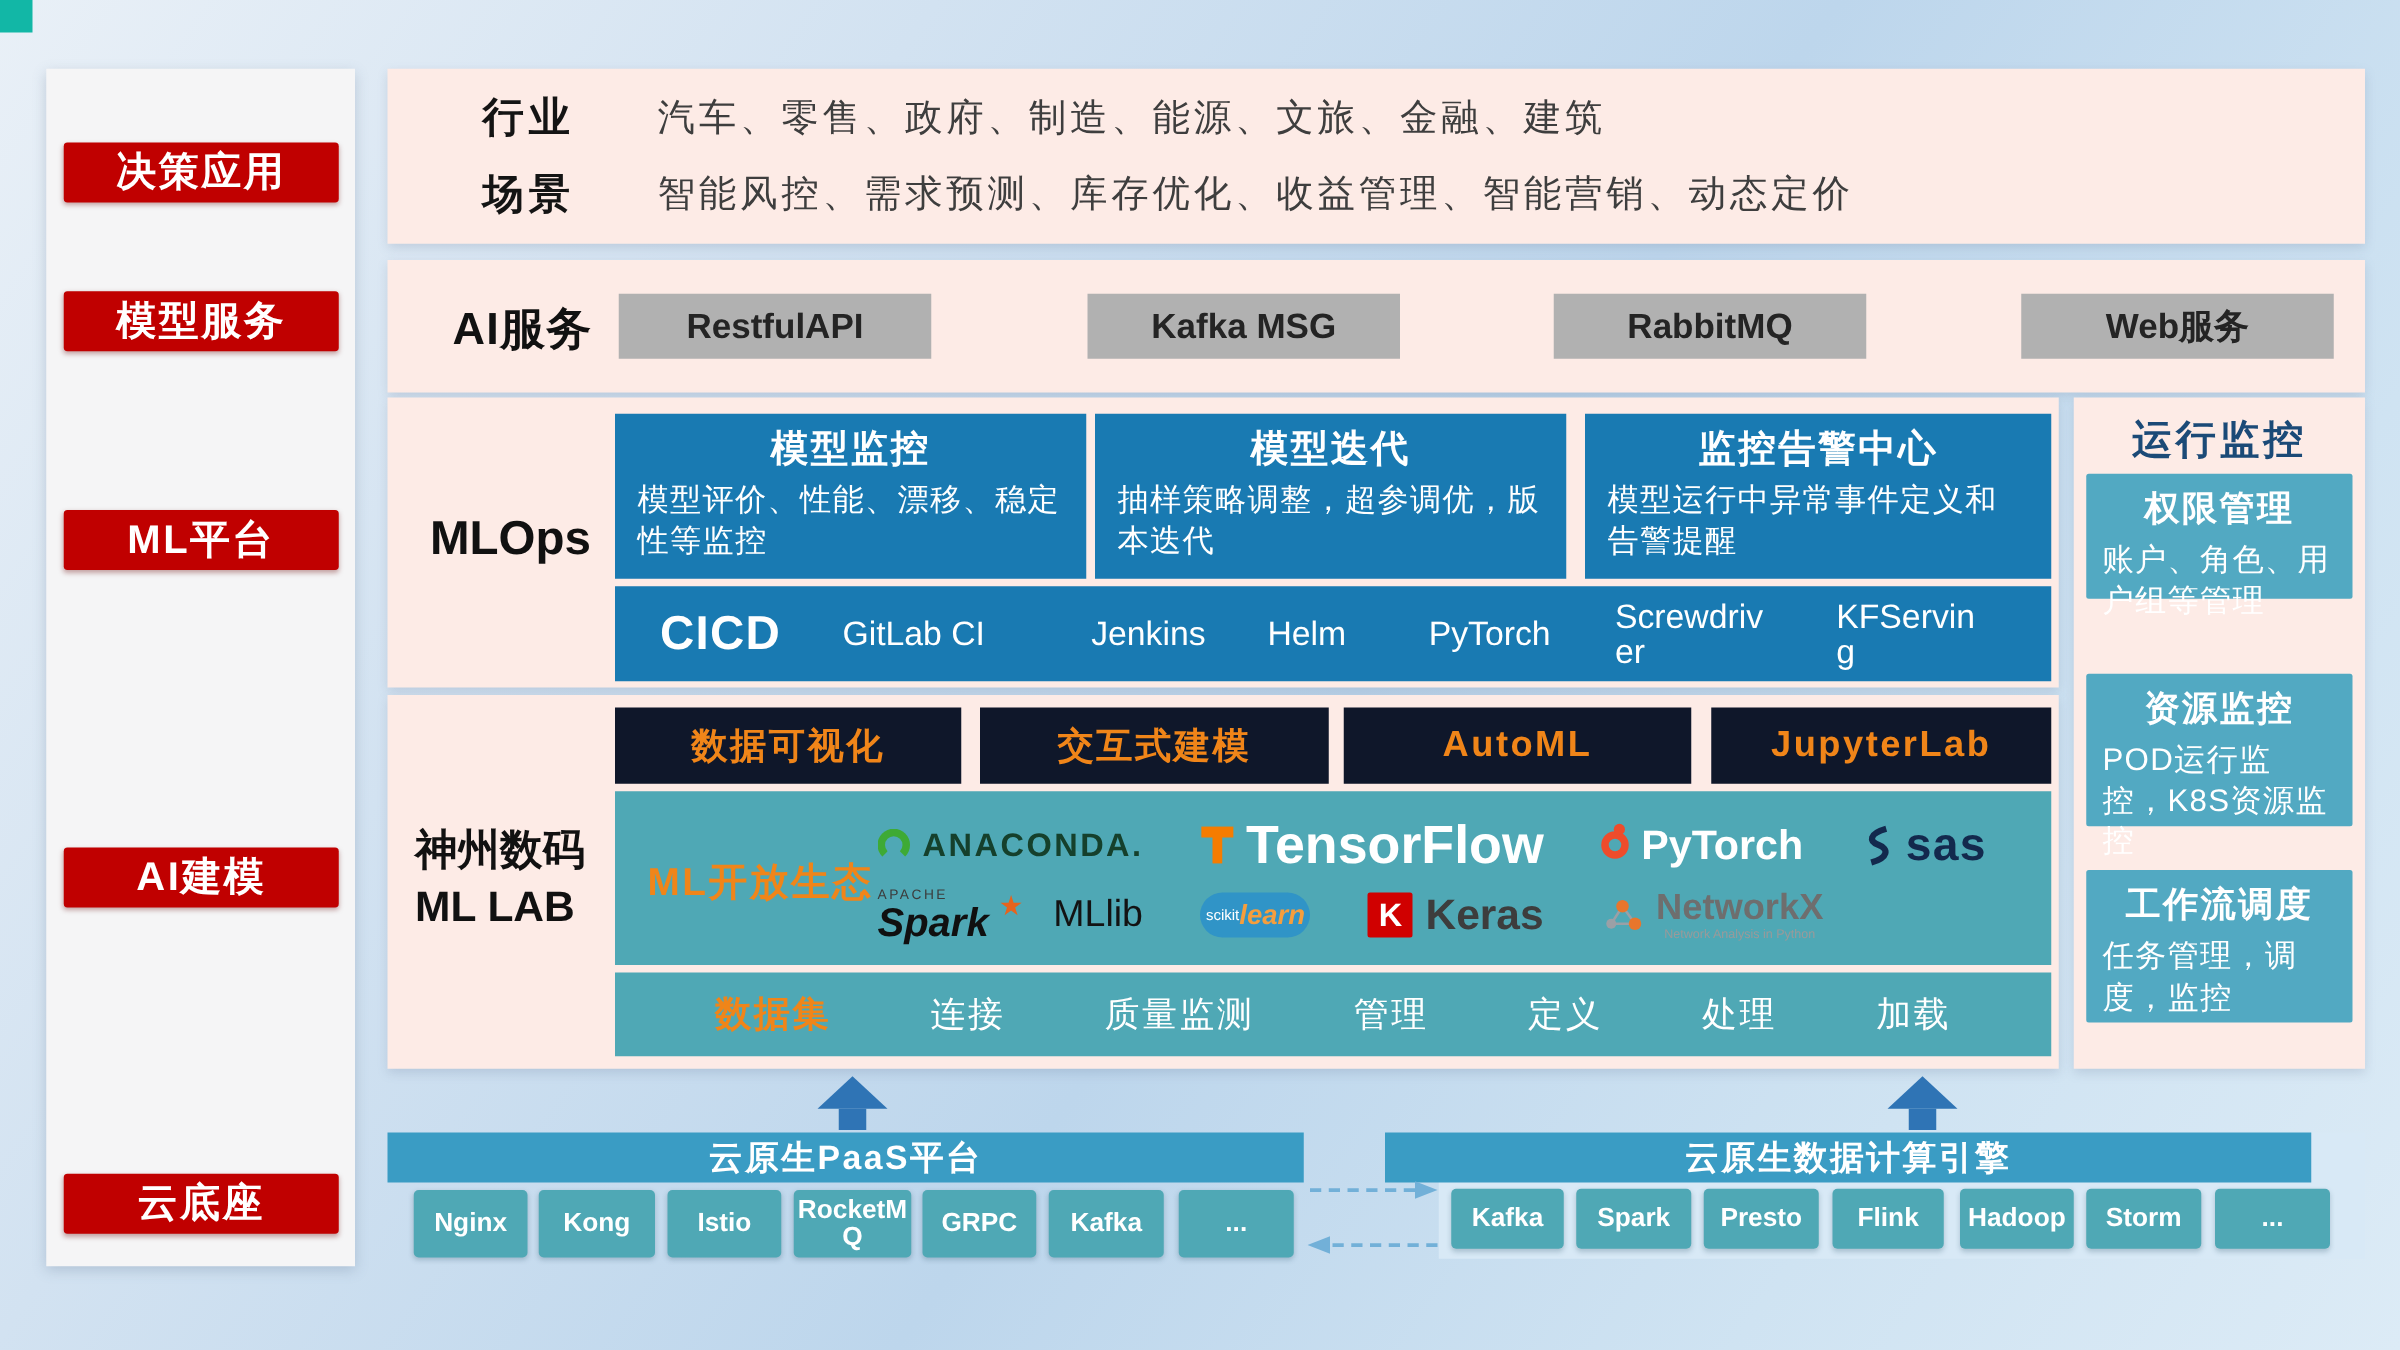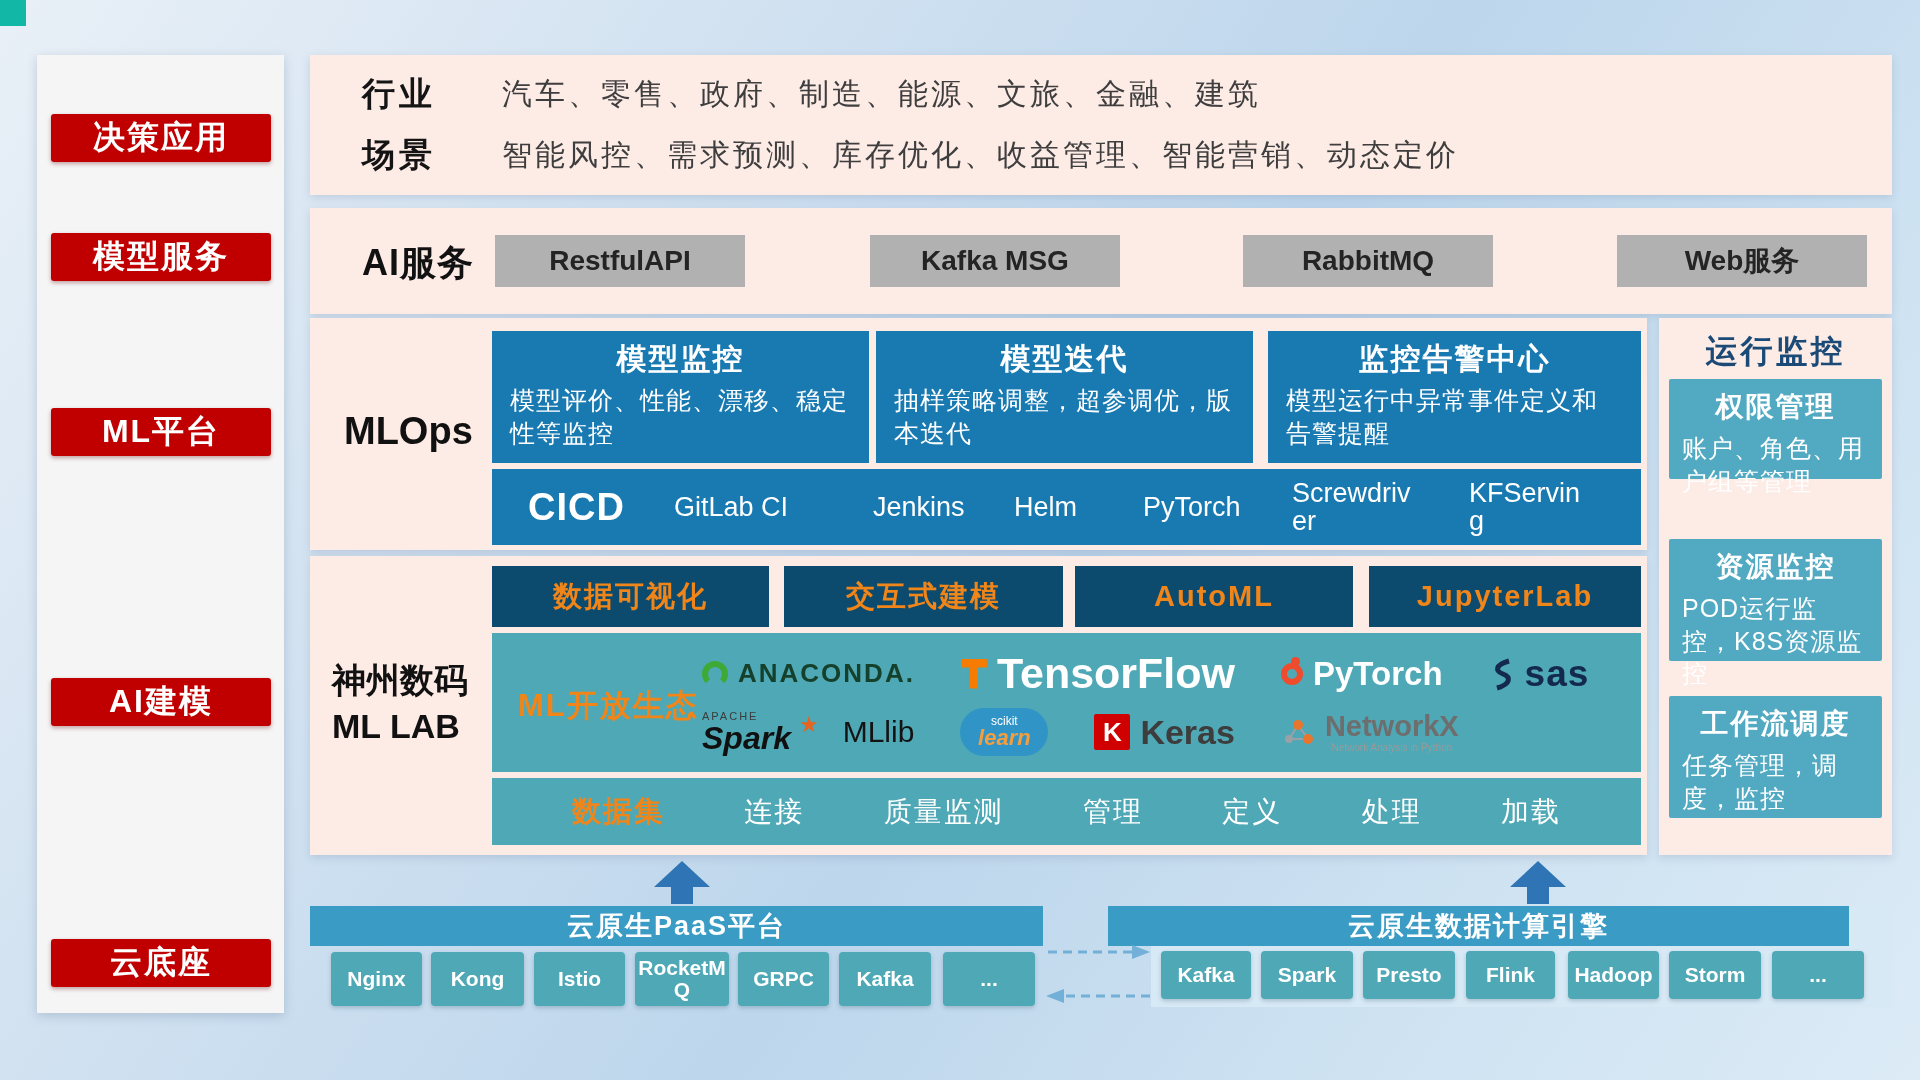--- a/index.html
+++ b/index.html
@@ -27,21 +27,21 @@
   }
 
   
   .panel {
     position:absolute; background:#fdebe6;
     box-shadow: 0 3px 8px rgba(100,120,150,.22);
   }
 
   
   .row-industry { left:310px; top:55px; width:1582px; height:140px;
-    display:flex; flex-direction:column; justify-content:space-evenly; padding-left:52px; }
+    display:flex; flex-direction:column; justify-content:space-evenly; padding-left:76px; }
   .ind-line { display:flex; align-items:center; }
   .ind-label { font-size:33px; font-weight:bold; color:#141414; width:140px; letter-spacing:4px; }
   .ind-value { font-size:30px; color:#3e3e3e; letter-spacing:3px; }
 
   
   .row-aiservice { left:310px; top:208px; width:1582px; height:106px; }
   .ai-label { position:absolute; left:52px; top:31px; font-size:36px; font-weight:bold; color:#111; letter-spacing:1px; }
   .gray-btn {
     position:absolute; top:27px; height:52px; width:250px;
     background:#b1b1b1; color:#242424; font-weight:bold; font-size:28px;
@@ -64,21 +64,21 @@
   }
   .cicd-title { font-size:38px; font-weight:bold; letter-spacing:1px; }
   .cicd-item  { font-size:27px; line-height:1.05; word-break:break-all; }
   .cw1{width:150px} .cw2{width:92px} .cw3{width:80px} .cw4{width:100px} .cw5{width:128px} .cw6{width:118px}
 
   
   .panel-mllab { left:310px; top:556px; width:1337px; height:299px; }
   .mllab-label { position:absolute; left:22px; top:102px; width:160px;
     font-size:34px; font-weight:bold; color:#111; line-height:1.35; }
   .module-btn {
-    position:absolute; top:10px; height:61px; background:#0c4a6e;
+    position:absolute; top:10px; height:61px; background:#0f172a;
     color:#f08519; font-weight:bold; font-size:29px; letter-spacing:2px;
     display:flex; align-items:center; justify-content:center;
   }
   .eco-box { position:absolute; left:182px; top:77px; width:1149px; height:139px; background:#4fa8b5; }
   .eco-label { position:absolute; left:26px; top:52px; font-size:31px; font-weight:bold; color:#f08519; letter-spacing:2px; }
   .eco-logos { position:absolute; left:210px; top:0; right:8px; bottom:0;
     display:flex; flex-direction:column; justify-content:center; gap:10px; }
   .eco-row { display:flex; align-items:center; gap:46px; }
   .logo { display:flex; align-items:center; gap:10px; white-space:nowrap; }
   .ana-icon { width:26px; height:26px; border:6px solid #3eaa35; border-bottom-color:transparent; border-radius:50%; display:inline-block; }
@@ -88,22 +88,22 @@
   .tf-text { font-size:43px; font-weight:bold; color:#fff; }
   .pt-icon { width:22px; height:22px; border:6px solid #ee4c2c; border-radius:50%; position:relative; display:inline-block; }
   .pt-icon::after { content:""; position:absolute; top:-12px; right:-3px; width:9px; height:9px; background:#ee4c2c; border-radius:50%; }
   .pt-text { font-size:33px; font-weight:bold; color:#fff; }
   .sas-text { font-size:37px; font-weight:bold; color:#13294d; letter-spacing:1px; }
   .spark-stack { display:flex; flex-direction:column; line-height:1; }
   .apache-word { font-size:11px; color:#3c3c3c; letter-spacing:2px; }
   .spark-word { font-size:32px; font-weight:bold; font-style:italic; color:#101010; }
   .spark-star { color:#e6641e; font-size:22px; margin-left:-2px; margin-top:-14px; }
   .mllib-text { font-size:30px; font-weight:normal; color:#131313; margin-left:14px; }
-  .skl-blob { width:88px; height:48px; background:#3094c7; border-radius:24px;
-    display:flex; flex-direction:column; align-items:center; justify-content:center; line-height:1; }
+  .skl-blob { width:88px; height:36px; background:#3094c7; border-radius:24px;
+    display:flex; flex-direction:row; align-items:center; justify-content:center; line-height:1; }
   .skl-top { font-size:12px; color:#fff; }
   .skl-word { font-size:22px; font-weight:bold; font-style:italic; color:#f59e3d; }
   .keras-k { width:36px; height:36px; background:#d00000; color:#fff; font-size:26px; font-weight:bold;
     display:flex; align-items:center; justify-content:center; border-radius:2px; }
   .keras-text { font-size:34px; font-weight:bold; color:#3d3d3d; }
   .nx-stack { display:flex; flex-direction:column; line-height:1.1;align-items:center; }
   .nx-text { font-size:29px; font-weight:bold; color:#6e6e6e; }
   .nx-sub { font-size:10px; color:#9a9a9a; }
   .ds-row { position:absolute; left:182px; top:222px; width:1149px; height:67px; background:#4fa8b5;
     display:flex; align-items:center; justify-content:space-between; padding:0 80px; }

